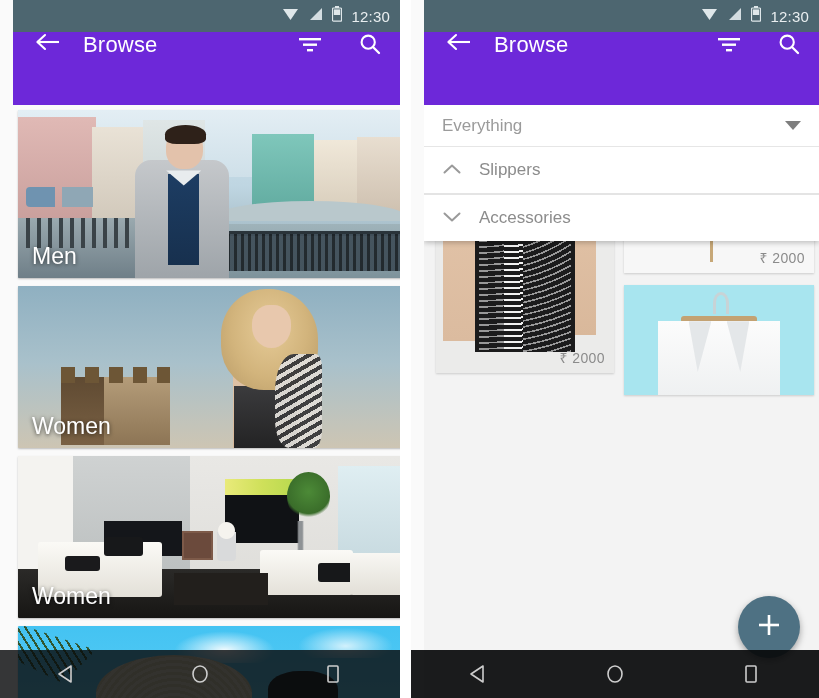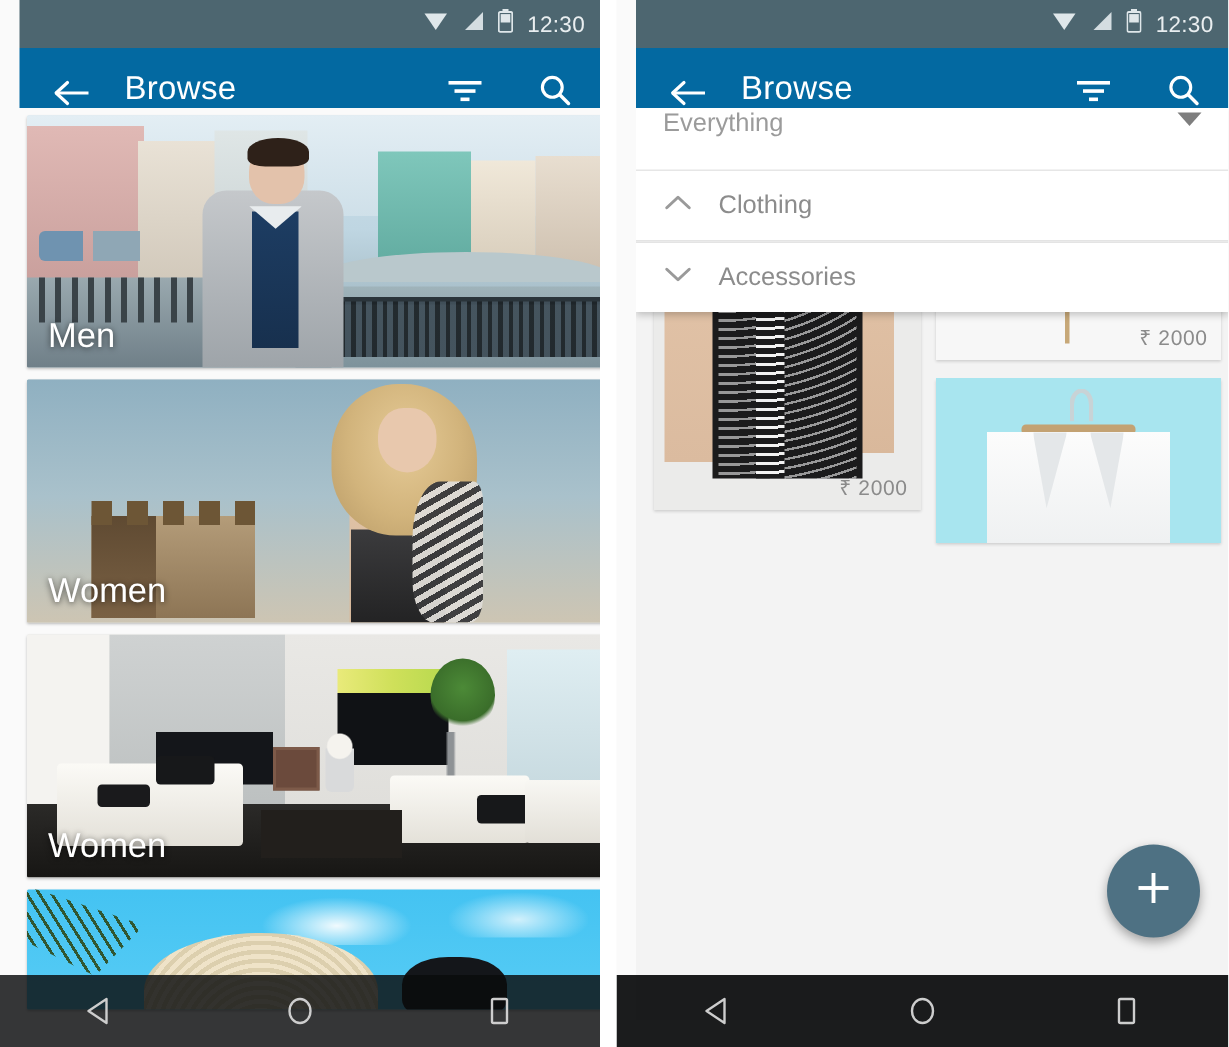--- a/index.html
+++ b/index.html
@@ -25,23 +25,23 @@
     position: relative; z-index: 40;
   }
   .sb-icon { display: block; }
   .sb-time {
     color: #e9eef0; font-size: 15px; letter-spacing: .2px;
     font-family: "Liberation Sans", sans-serif;
   }
 
   
   .toolbar {
-    height: 40px; width: 100%;
-    background: #0369a1;
-    display: flex; align-items: flex-end;
+    height: 73px; width: 100%;
+    background: #6d28d9;
+    display: flex; align-items: flex-start;
     padding: 0 18px 0 22px;
     position: relative; z-index: 35;
   }
   .tb-title {
     color: #ffffff; font-size: 22px; font-weight: 400;
     margin-left: 22px; letter-spacing: .2px; flex: 1;
   }
   .tb-actions { display: flex; align-items: center; gap: 34px; }
   .icon-btn { display: flex; align-items: center; justify-content: center; cursor: pointer; }
 
@@ -227,21 +227,21 @@
   .p3 .lapelR{ position:absolute; left:54%; top:33%; width:12%; height:46%;
     background:#e4e7e9; clip-path: polygon(0 0,100% 0,60% 100%); }
 
   
   .sheet {
     position: absolute; left: 0; top: 0; width: 100%;
     background: #fff; z-index: 20;
     box-shadow: 0 2px 5px rgba(0,0,0,.22);
   }
   .sel-row {
-    height: 42px; display: flex; align-items: flex-start;
+    height: 42px; display: flex; align-items: center;
     padding: 0 16px 0 18px; border-bottom: 1px solid #e6e6e6; background:#fff;
   }
   .sel-label { flex: 1; font-size: 17px; color: #9b9b9b; }
   .group-row {
     height: 46px; display: flex; align-items: center; gap: 17px;
     padding-left: 18px; background: #fff;
   }
   .group-label { font-size: 17px; color: #8c8c8c; }
   .sub-wrap { background: #eeeeee; padding: 4px 0 6px 0; }
   .sub-row {
@@ -519,21 +519,21 @@
               </svg>
           </span>
         </div>
 
         <div class="group-row">
           <span>
             <svg width="20" height="12" viewBox="0 0 20 12">
                 <path d="M2.5 9.5 L10 2.5 L17.5 9.5" fill="none" stroke="#9a9a9a" stroke-width="2" stroke-linecap="round" stroke-linejoin="round"></path>
               </svg>
           </span>
-          <span class="group-label">Clothing</span>
+          <span class="group-label">Slippers</span>
         </div>
 
         <div class="sheet-sep"></div>
 
 
         <div class="sheet-sep"></div>
 
 
         <div class="group-row">
           <span>

